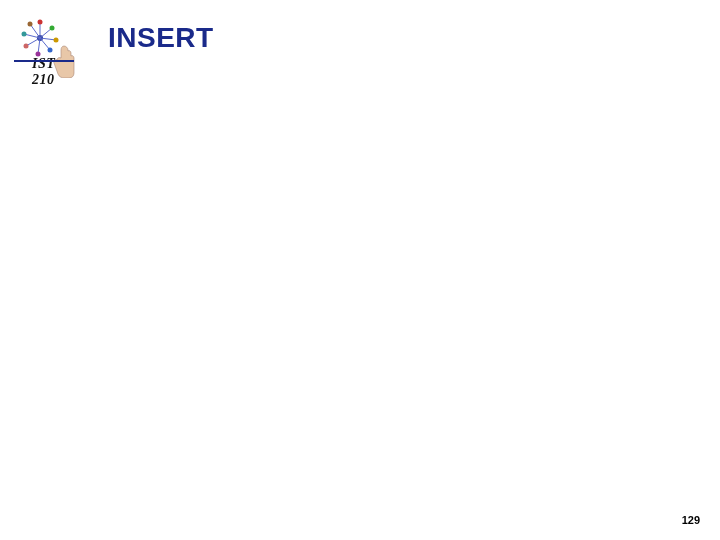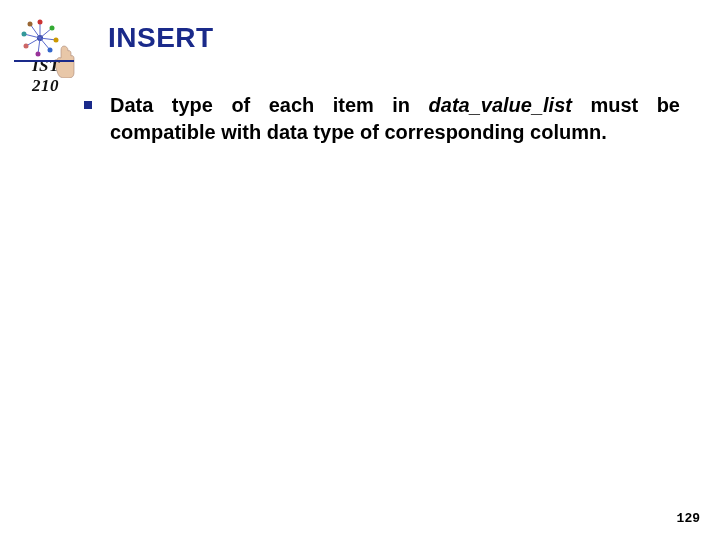--- a/index.html
+++ b/index.html
@@ -25,21 +25,21 @@
     width: 58px;
     height: 58px;
   }
   .logo-label {
     position: absolute;
     left: 14px;
     top: 38px;
     font-family: "Times New Roman", serif;
     font-style: italic;
     font-weight: bold;
-    font-size: 17px;
+    font-size: 14px;
     color: #111;
     letter-spacing: 0.5px;
   }
   .logo-hand {
     position: absolute;
     right: -2px;
     bottom: -2px;
     width: 28px;
     height: 34px;
   }
@@ -90,24 +90,24 @@
     height: 8px;
     background: #1a2a8a;
   }
   .it {
     font-style: italic;
   }
   .page-num {
     position: absolute;
     right: 20px;
     bottom: 14px;
-    font-size: 13px;
+    font-size: 11px;
     font-weight: bold;
     color: #000;
-    font-family: Liberation Mono, monospace;
+    font-family: Liberation Sans, sans-serif;
   }
 </style>
 </head>
 <body>
 
 <div class="slide">
 
   <div class="logo-area">
     <svg width="58" height="58">
       <g transform="translate(22,20)">
@@ -135,19 +135,18 @@
     </svg>
     <div class="logo-label">IST 210</div>
   </div>
 
   <div class="header-rule"></div>
 
   <div class="slide-title">INSERT</div>
 
   <div class="content">
     <ul class="bullets" id="bullet-list">
-        <li><span>Data type of each item in </span><span class="it">data_value_list</span><span> must be compatible with data type of corresponding column.</span></li>
       </ul>
   </div>
 
   <div class="page-num">129</div>
 
 </div>
 
 </body></html>

